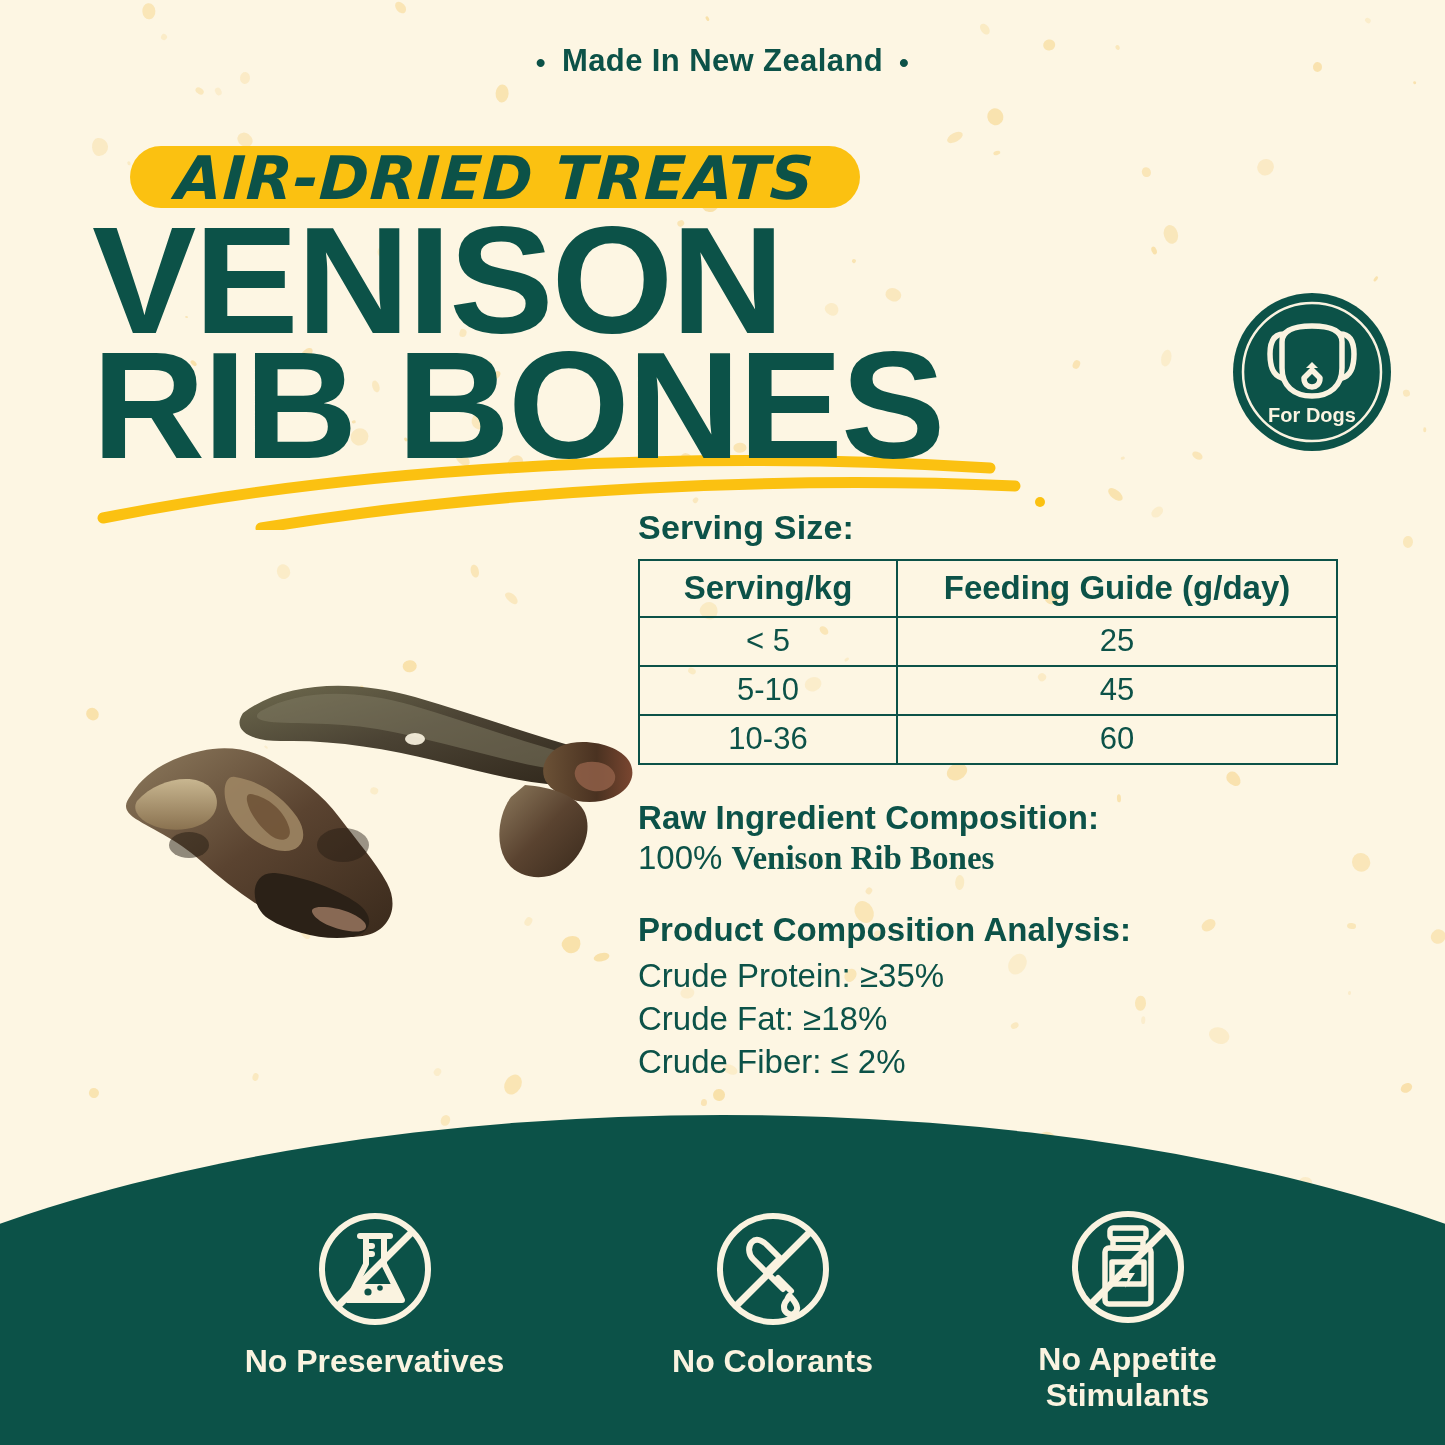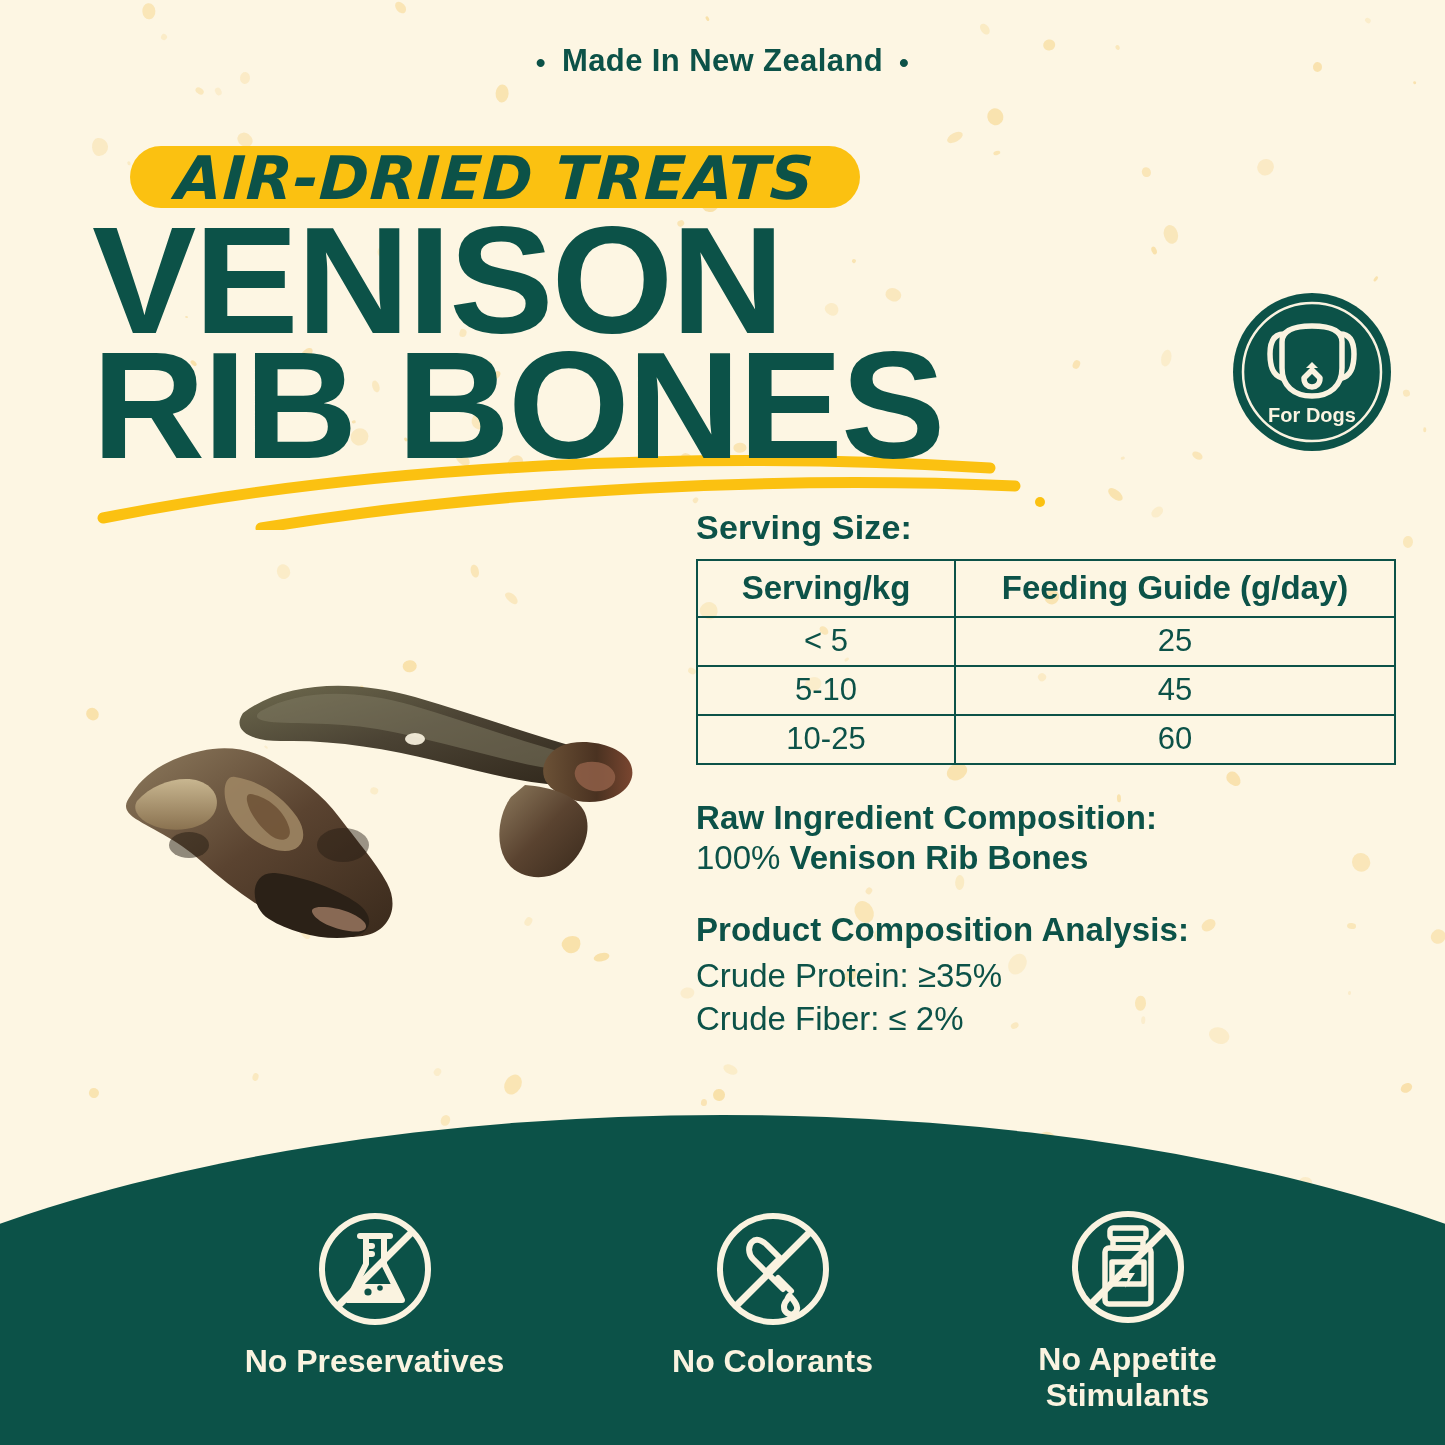--- a/index.html
+++ b/index.html
@@ -53,35 +53,35 @@
   
   .swoosh{position:absolute;left:85px;top:440px;width:970px;height:90px;z-index:4;}
 
   
   .badge{position:absolute;left:1232px;top:292px;width:160px;height:160px;z-index:6;}
 
   
   .product{position:absolute;left:85px;top:645px;width:560px;height:300px;z-index:3;}
 
   
-  .rcol{position:absolute;left:696px;top:508px;width:700px;z-index:5;color:#0C5248;}
+  .rcol{position:absolute;left:638px;top:508px;width:700px;z-index:5;color:#0C5248;}
   .h-serv{font-size:34px;font-weight:bold;letter-spacing:.2px;margin:0 0 12px 0;}
 
   table.feed{border-collapse:collapse;width:700px;table-layout:fixed;}
   table.feed td,table.feed th{
     border:2px solid #0C5248;color:#0C5248;text-align:center;
     font-family:"Liberation Sans", sans-serif;
   }
   table.feed th{font-size:33px;font-weight:bold;padding:8px 4px 9px;}
   table.feed td{font-size:31px;font-weight:normal;padding:5px 4px 6px;}
   table.feed .c1{width:248px;}
 
   .h-sec{font-size:33px;font-weight:bold;margin:34px 0 2px 0;letter-spacing:.1px;}
   .line-reg{font-size:33px;font-weight:normal;margin:0;}
-  .line-reg b{font-weight:bold;}
+  .line-reg b{font-weight:bold;font-family:Liberation Serif, serif;}
   .analysis{margin-top:6px;}
   .analysis div{font-size:33px;font-weight:normal;line-height:1.30;}
 
   
   .band{position:absolute;left:0;bottom:0;width:1445px;height:330px;z-index:7;overflow:hidden;}
   .band .arc{
     position:absolute;left:-340px;top:0;width:2125px;height:1200px;
     background:#0C5248;border-radius:50% 50% 0 0 / 34% 34% 0 0;
   }
   .feature{
@@ -329,35 +329,36 @@
       <tbody>
         <tr>
           <td class="c1">&lt; 5</td>
           <td>25</td>
         </tr>
         <tr>
           <td class="c1">5-10</td>
           <td>45</td>
         </tr>
         <tr>
-          <td class="c1">10-25</td>
+          <td class="c1">10-36</td>
           <td>60</td>
         </tr>
       </tbody>
     </table>
 
     <div class="h-sec">Raw Ingredient Composition:</div>
     <p class="line-reg">
       <span>100%</span>
       <b>Venison Rib Bones</b>
     </p>
 
     <div class="h-sec">Product Composition Analysis:</div>
     <div class="analysis">
       <div>Crude Protein: ≥35%</div>
+      <div>Crude Fat: ≥18%</div>
       <div>Crude Fiber: ≤ 2%</div>
     </div>
   </div>
 
   <div class="band">
     <div class="arc"></div>
   </div>
 
   <div class="feature" id="f1">
     <svg class="ico" width="122" height="122" viewBox="0 0 122 122">

